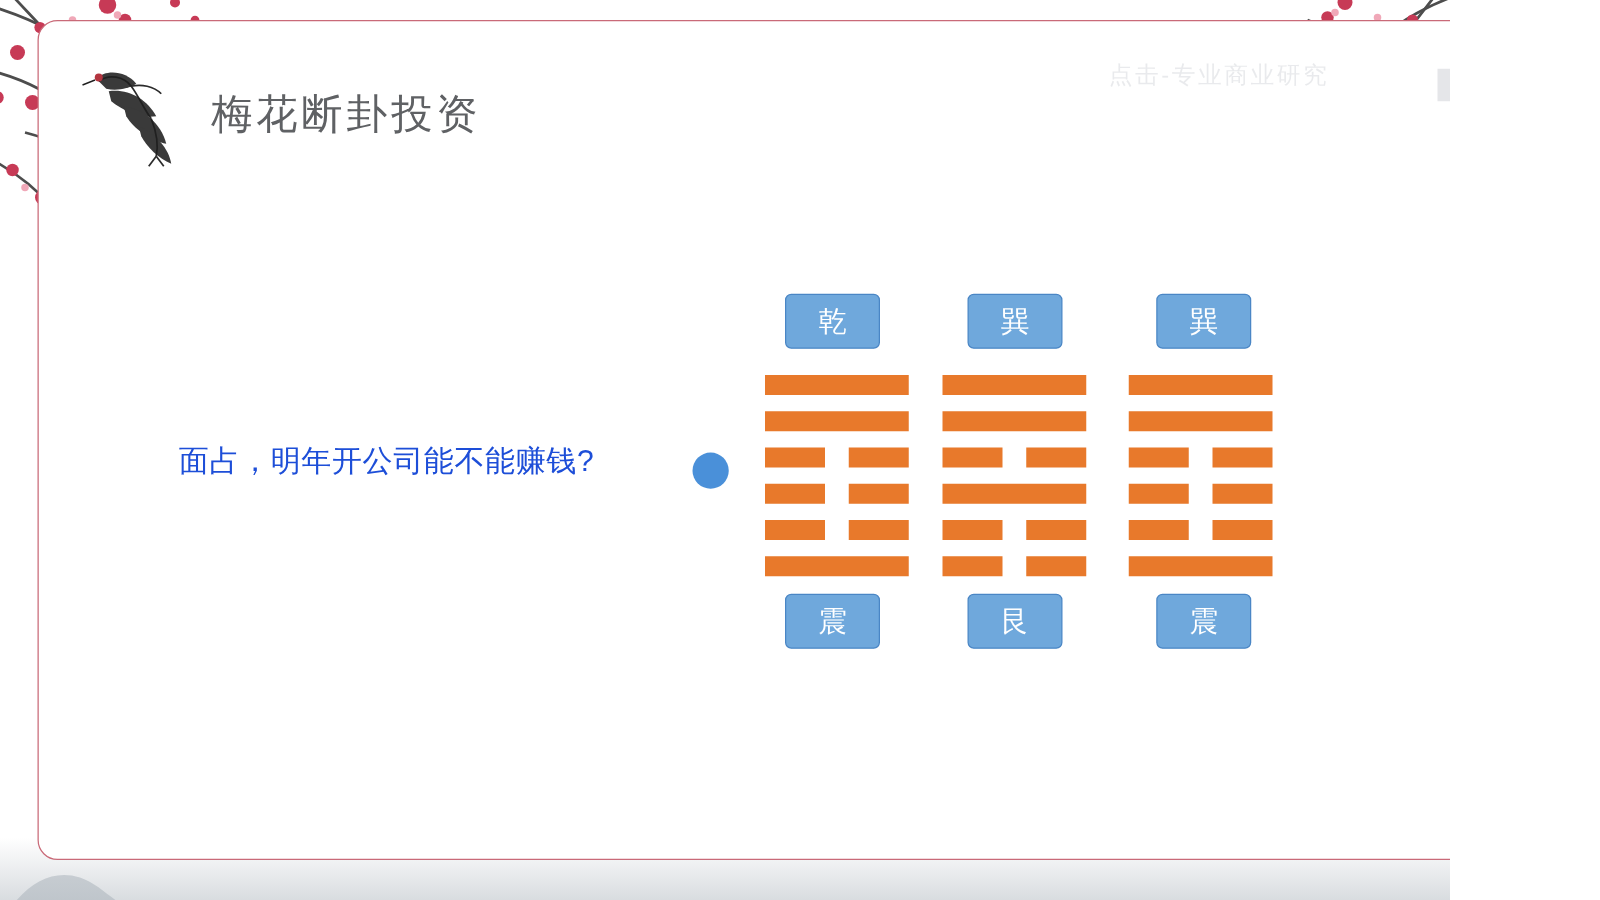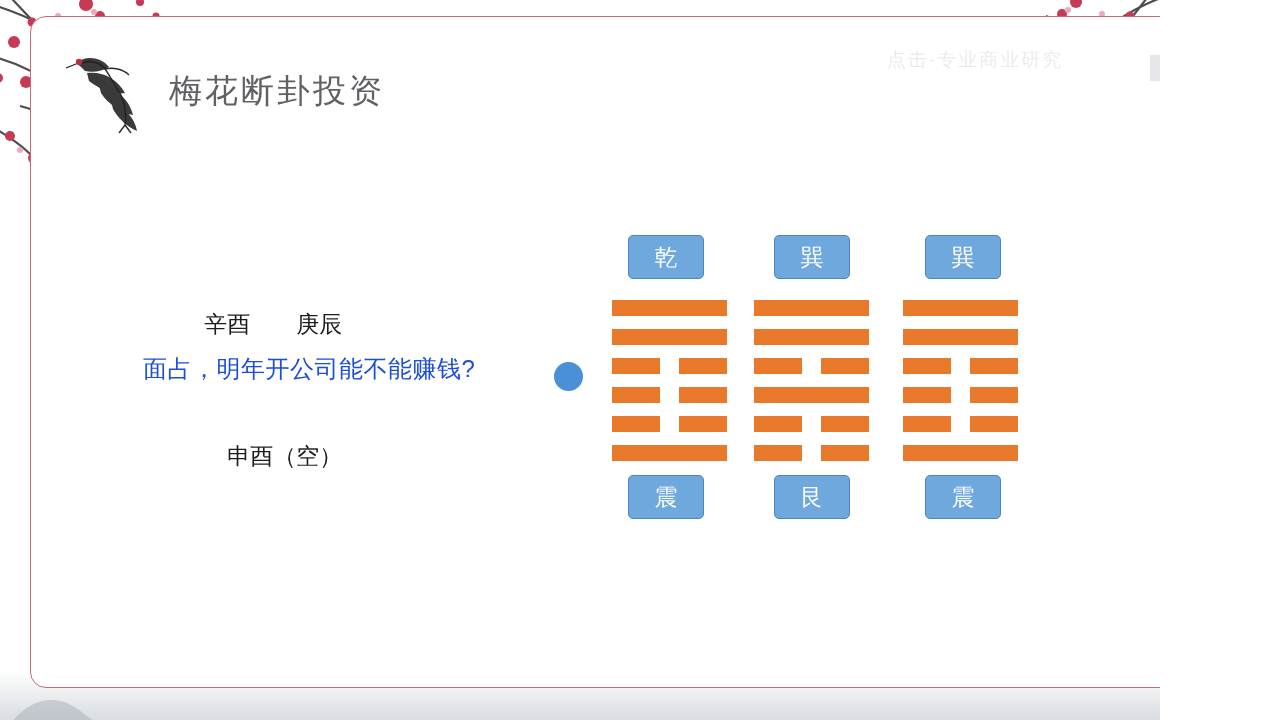--- a/index.html
+++ b/index.html
@@ -12,21 +12,20 @@
     height: 720px;
     overflow: hidden;
     font-family: "Liberation Sans", sans-serif;
   }
   .stage {
     position: relative;
     width: 1160px;
     height: 720px;
     background: #ffffff;
     overflow: hidden;
-    text-align: right;
   }
 
   
   .deco {
     position: absolute;
     pointer-events: none;
   }
   .deco-tl { left: -10px; top: -14px; width: 260px; height: 260px; }
   .deco-tr { right: -6px;  top: -14px; width: 240px; height: 220px; }
   .deco-bl { left: -6px;  bottom: -30px; width: 220px; height: 160px; }
@@ -323,26 +322,20 @@
       <div class="wm-text">点击-专业商业研究</div>
       <div class="wm-logo">
         <div class="wm-bar" style="height:26px"></div>
         <div class="wm-bar" style="height:34px"></div>
         <div class="wm-bar" style="height:22px"></div>
         <div class="wm-bar" style="height:30px"></div>
         <div class="wm-bar" style="height:18px"></div>
       </div>
     </div>
 
-    <div class="ganzhi">
-      <div class="ganzhi-row1">
-        <span>辛酉</span><span class="second">庚辰</span>
-      </div>
-      <div>申酉（空）</div>
-    </div>
 
     <div class="question">面占，明年开公司能不能赚钱?</div>
     <div class="blue-dot"></div>
 
     <div class="hex-area">
 
       <div class="hex-col c0">
         <div class="tri-label tri-top">乾</div>
         <div class="lines">
           <div class="line-row yang">

